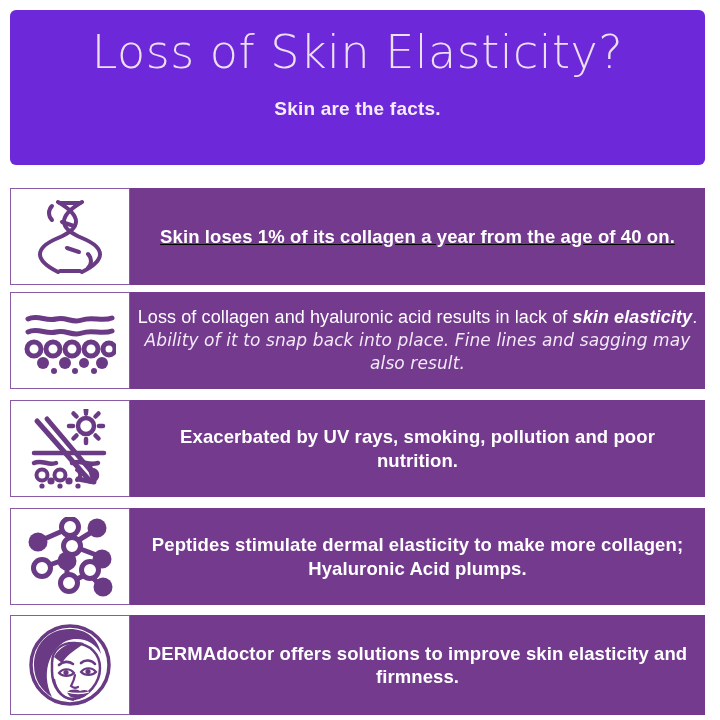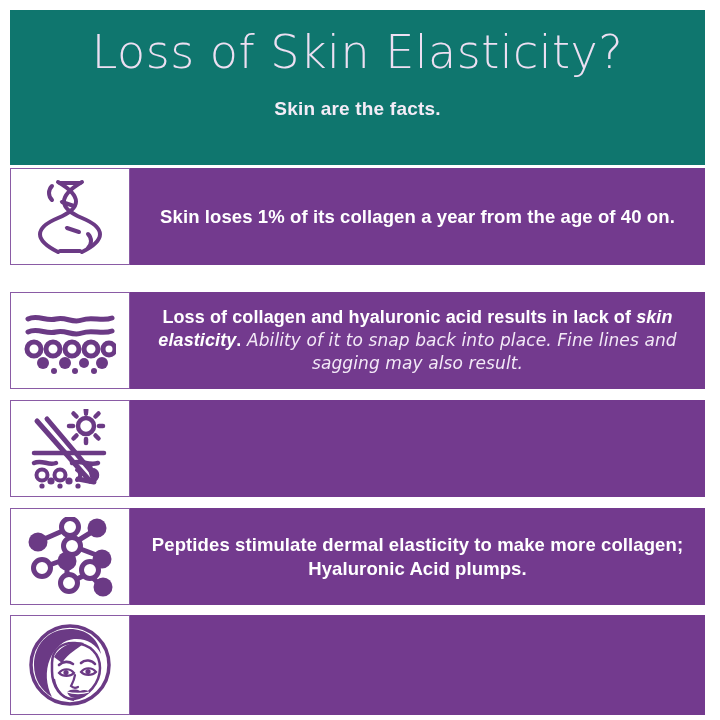--- a/index.html
+++ b/index.html
@@ -22,26 +22,27 @@
     box-sizing: border-box;
   }
 
   
   .header {
     position: absolute;
     left: 10px;
     top: 10px;
     width: 695px;
     height: 155px;
-    background: #0f766e;
+    background: #6d28d9;
     box-sizing: border-box;
     display: flex;
     flex-direction: column;
     align-items: center;
     justify-content: flex-start;
+    border-radius: 6px;
   }
   .header-title {
     margin-top: 18px;
     font-family: "DejaVu Sans", sans-serif;
     font-weight: 300;
     font-size: 46px;
     line-height: 1.05;
     letter-spacing: 0.5px;
     color: #eddff2;
     text-align: center;
@@ -61,21 +62,21 @@
   .row {
     position: absolute;
     left: 10px;
     width: 695px;
     height: 97px;
     background: #733a8e;
     box-sizing: border-box;
     display: flex;
     align-items: stretch;
   }
-  .row-1 { top: 168px; }
+  .row-1 { top: 188px; text-decoration: underline; }
   .row-2 { top: 292px; }
   .row-3 { top: 400px; }
   .row-4 { top: 508px; }
   .row-5 { top: 615px; height: 100px; }
 
   .icon-box {
     flex: 0 0 120px;
     width: 120px;
     background: #ffffff;
     border: 1.5px solid #8a5ba5;
@@ -104,21 +105,21 @@
     font-weight: bold;
     font-size: 18.5px;
     line-height: 1.25;
     letter-spacing: 0.1px;
   }
   .row-2 .row-text p {
     font-size: 18px;
     line-height: 1.27;
   }
   .row-2 .row-text { padding: 0 6px; }
-  .lead { font-weight: bold; }
+  .lead { font-weight: normal; }
   .tail {
     font-weight: normal;
     font-family: "DejaVu Sans", sans-serif;
     font-size: 17px;
     color: #f3e9f7;
     font-style: italic;
   }
 </style>
 </head>
 <body>
@@ -220,20 +221,23 @@
             <circle cx="32" cy="77" r="2.6"></circle>
             <circle cx="50" cy="77" r="2.6"></circle>
           </g>
 
           <path d="M9 12 L62 72" stroke-width="5"></path>
           <path d="M19 10 L68 68" stroke-width="5"></path>
           <path d="M50 70 L66 73 L62 58" stroke-width="5" fill="none"></path>
         </svg>
       </span>
     </div>
+    <div class="row-text">
+      <p>Exacerbated by UV rays, smoking, pollution and poor nutrition.</p>
+    </div>
   </div>
 
   <div class="row row-4">
     <div class="icon-box">
       <span>
         <svg width="88" height="80" viewBox="0 0 88 80" fill="none" stroke="#6b3a85" stroke-width="5" stroke-linecap="round">
 
           <path d="M16 23 L41 12"></path>
           <path d="M48 26 L69 13"></path>
           <path d="M52 31 L73 39"></path>
@@ -292,15 +296,18 @@
           <path d="M47 52 C 46 58, 44 61, 43 63 C 45 65, 48 65, 50 64" fill="none" stroke="#6b3a85" stroke-width="2.2" stroke-linecap="round"></path>
 
           <path d="M39 69 C 43 66, 48 66, 52 68 C 56 66, 60 67, 61 69
                    C 58 74, 51 76, 47 75 C 43 75, 40 72, 39 69 Z" fill="#6b3a85"></path>
           <path d="M39 69 C 45 71, 55 71, 61 69" fill="none" stroke="#ffffff" stroke-width="1.3"></path>
 
           <path d="M26 56 C 28 68, 36 76, 46 77" fill="none" stroke="#6b3a85" stroke-width="2"></path>
         </svg>
       </span>
     </div>
+    <div class="row-text">
+      <p>DERMAdoctor offers solutions to improve skin elasticity and firmness.</p>
+    </div>
   </div>
 
 </div>
 
 </body></html>

